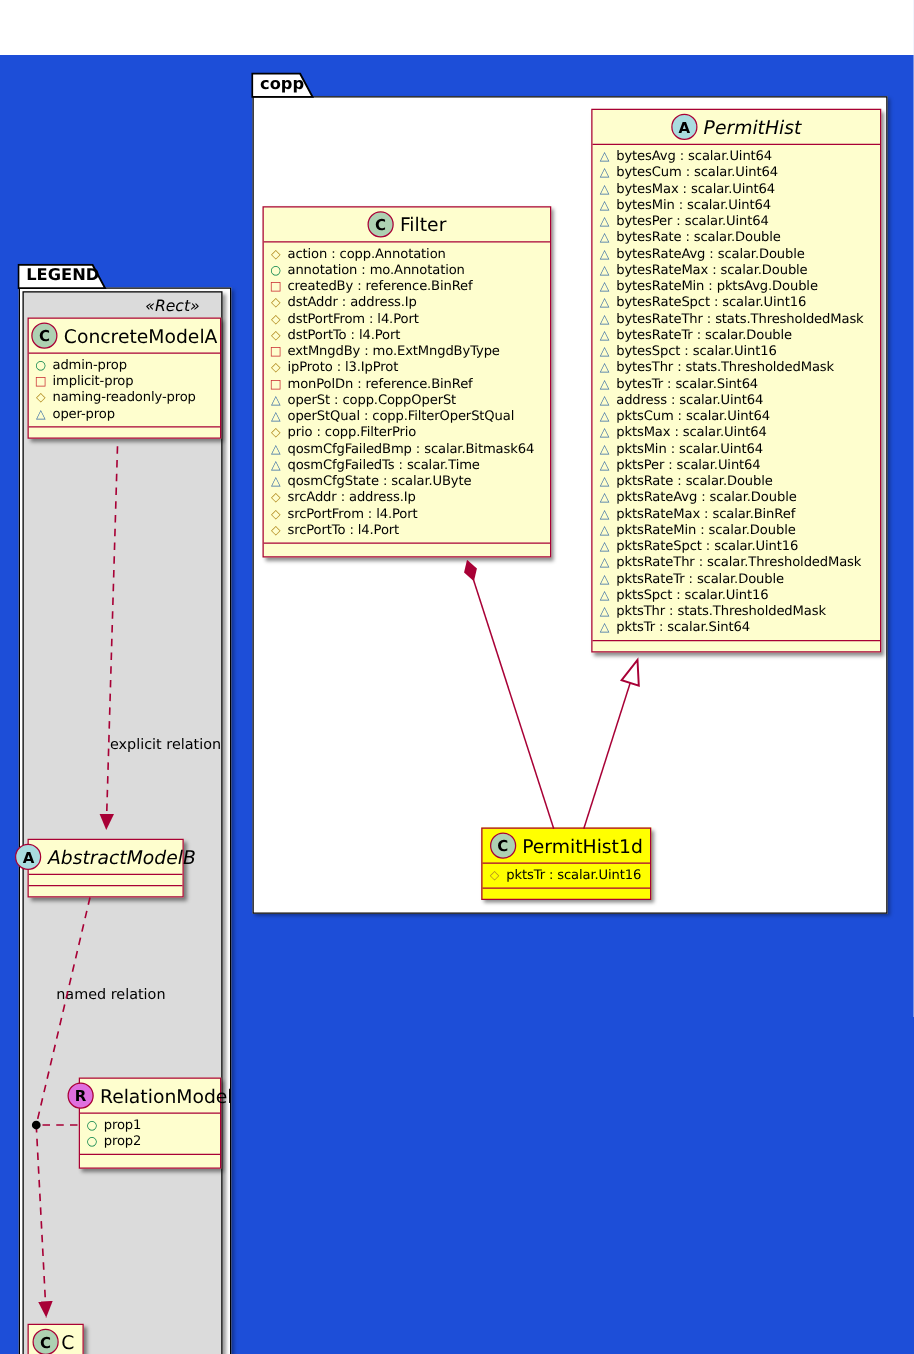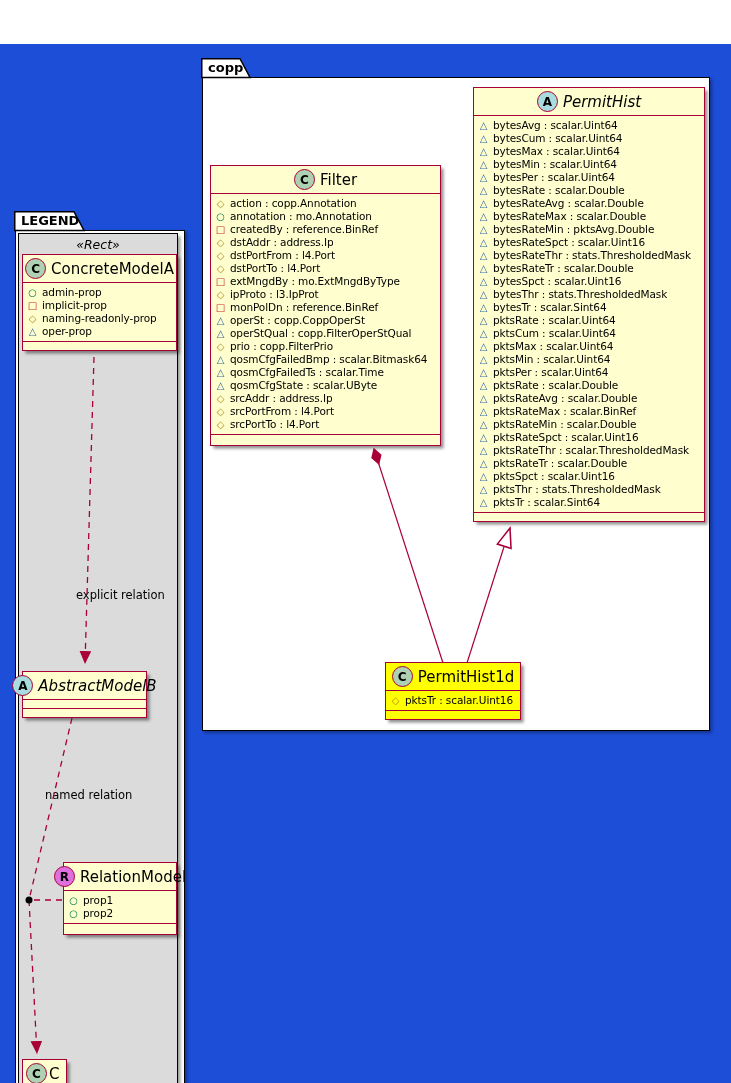--- a/index.html
+++ b/index.html
@@ -8,21 +8,21 @@
 
   
   .pkg-body { position:absolute; box-sizing:border-box; background:#ffffff;
               border:1.5px solid #000; box-shadow:2px 2px 3px rgba(0,0,0,0.35); z-index:1; }
   .pkg-tab  { position:absolute; z-index:2; }
   .pkg-label{ position:absolute; z-index:3; font-weight:bold; font-size:13px; color:#000; }
 
   .grayrect { position:absolute; box-sizing:border-box; background:#DBDBDB;
               border:1.5px solid #000; box-shadow:2.5px 2.5px 3px rgba(0,0,0,0.4); z-index:2; }
   .stereotype { position:absolute; z-index:3; font-style:italic; font-size:12.5px;
-                text-align:center; color:#000; }
+                text-align:center; color:#000;padding-left:40px; }
 
   
   .classbox { position:absolute; box-sizing:border-box; background:#FEFECE;
               border:1.5px solid #A80036; box-shadow:2.5px 2.5px 3px rgba(0,0,0,0.45); z-index:4; }
   .classbox.hl { background:#FFFF00; }
   .ctitle { display:flex; align-items:center; justify-content:center; gap:5px;
             padding:3px 5px; border-bottom:1.5px solid #A80036; }
   .badge { flex:0 0 auto; width:21px; height:21px; border-radius:50%;
            border:1.2px solid #A80036; display:flex; align-items:center; justify-content:center;
            font-weight:bold; font-size:12px; color:#000; box-sizing:border-box; }
@@ -129,21 +129,21 @@
         <div class="attr">
           <span class="ic ic-triangle">△</span>
           <span>bytesThr : stats.ThresholdedMask</span>
         </div>
         <div class="attr">
           <span class="ic ic-triangle">△</span>
           <span>bytesTr : scalar.Sint64</span>
         </div>
         <div class="attr">
           <span class="ic ic-triangle">△</span>
-          <span>pktsRate : scalar.Uint64</span>
+          <span>address : scalar.Uint64</span>
         </div>
         <div class="attr">
           <span class="ic ic-triangle">△</span>
           <span>pktsCum : scalar.Uint64</span>
         </div>
         <div class="attr">
           <span class="ic ic-triangle">△</span>
           <span>pktsMax : scalar.Uint64</span>
         </div>
         <div class="attr">
@@ -353,21 +353,21 @@
 
   <div class="classbox" style="left:22px; top:1015px; width:45px;">
     <div class="ctitle" style="justify-content:flex-start; gap:2px; padding:3px;">
       <span class="badge badge-c">C</span>
       <span class="cname">C</span>
     </div>
     <div class="comp tall"></div>
     <div class="comp tall last"></div>
   </div>
 
-  <div class="rel-label" style="left:76px; top:544px;">explicit relation</div>
+  <div class="rel-label" style="left:88px; top:544px;">explicit relation</div>
   <div class="rel-label" style="left:45px; top:744px;">named relation</div>
 
   <svg class="overlay" width="731" height="1083">
     <defs>
       <marker id="m-diamond" markerWidth="15" markerHeight="10" refX="14" refY="5" orient="auto">
         <path d="M0,5 L7.5,0.5 L15,5 L7.5,9.5 Z" fill="#A80036"></path>
       </marker>
       <marker id="m-tri" markerWidth="19" markerHeight="14" refX="17" refY="7" orient="auto">
         <path d="M1,1 L17,7 L1,13 Z" fill="#FFFFFF" stroke="#A80036" stroke-width="1.3"></path>
       </marker>

